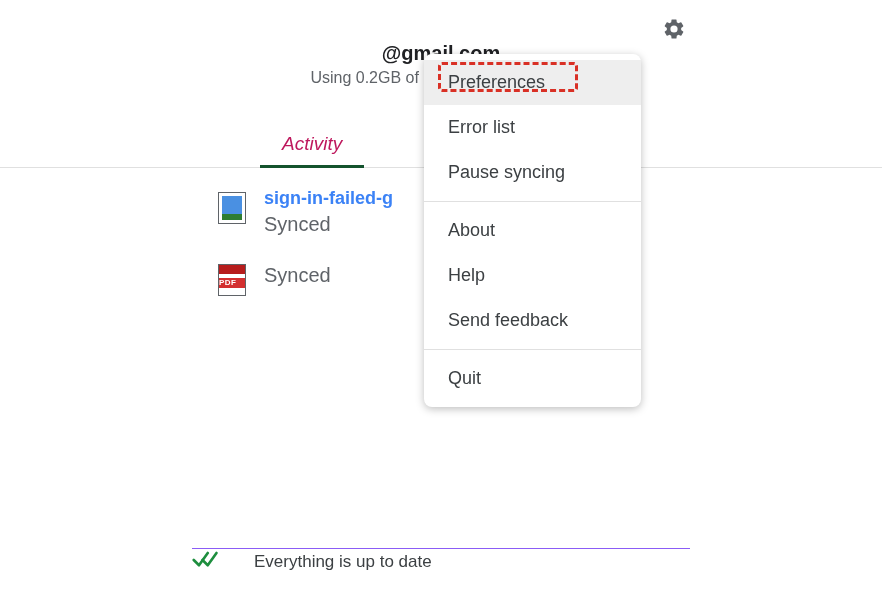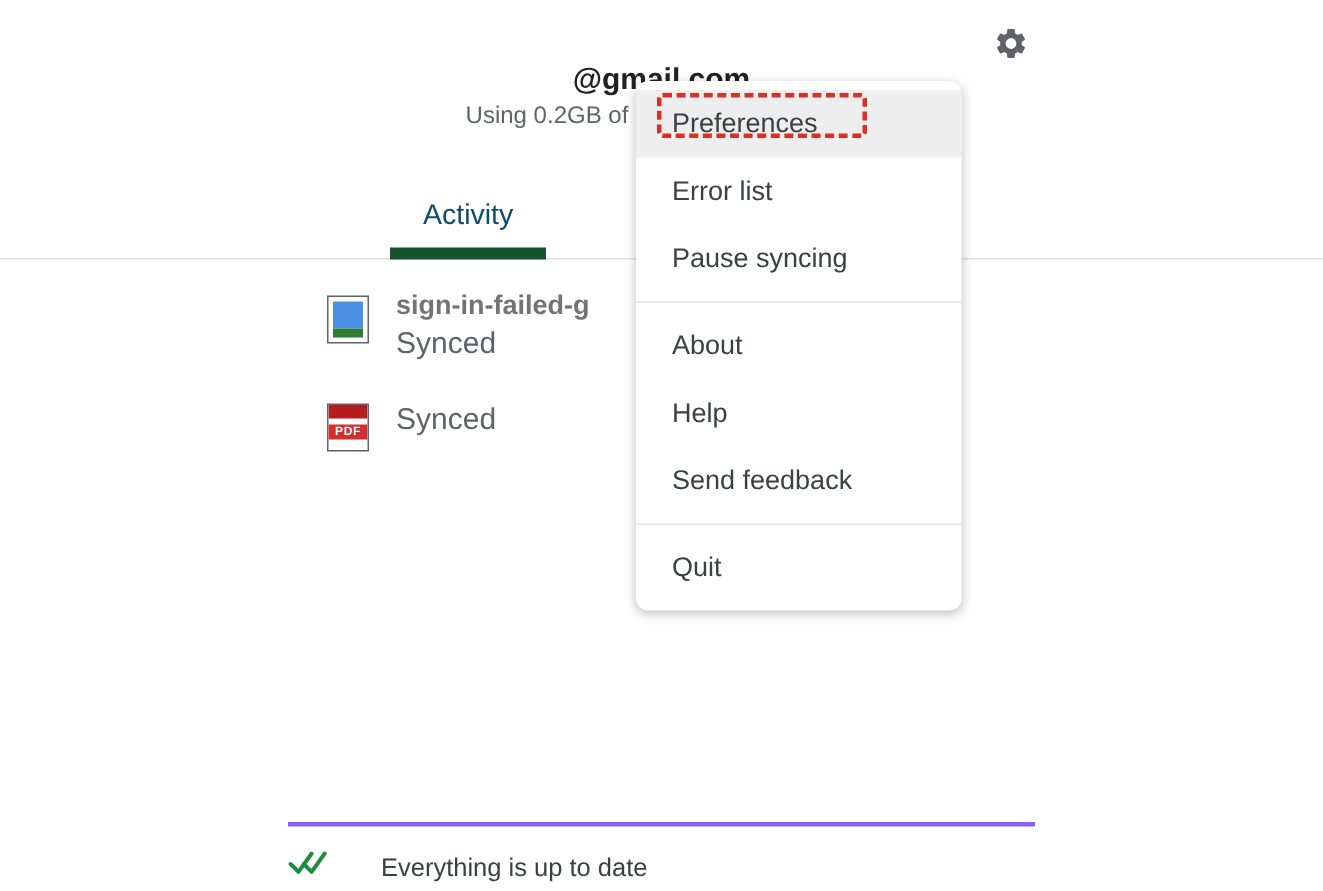--- a/index.html
+++ b/index.html
@@ -51,24 +51,25 @@
     display: flex;
     padding-left: 260px;
   }
   .tab {
     padding: 8px 22px 10px 22px;
     font-size: 19px;
     color: #5f6368;
     cursor: pointer;
   }
   .tab.active {
-    color: #0c4a6e;
+    color: #be185d;
     font-weight: 500;
-    border-bottom: 8px solid #14532d;
+    border-bottom: 3px solid #14532d;
     margin-bottom: -1px;
+    font-style: italic;
   }
 
   .list {
     padding-top: 10px;
   }
   .item {
     display: flex;
     align-items: flex-start;
     padding: 10px 0 14px 218px;
   }
@@ -106,26 +107,26 @@
     background: #fff;
     overflow: hidden;
   }
   .icon-pdf .top {
     position:absolute; left:0; right:0; top:0;
     height:9px; background:#b71c1c;
   }
   .icon-pdf .band {
     position:absolute; left:0; right:0; top:13px;
     height:10px; background:#d32f2f;
-    color:#fff; font-size:8px; line-height:10px; text-align:center;
+    color:#fff; font-size:8px; line-height:10px; 
     font-weight:700; letter-spacing:0.5px;
   }
   .item-text .name {
     font-size: 18px;
-    color: #737373;
+    color: #3b82f6;
     font-weight: 600;
   }
   .item-text .status {
     font-size: 20px;
     color: #5f6368;
     margin-top: 4px;
   }
 
   
   .menu {
@@ -166,22 +167,21 @@
     z-index: 11;
     pointer-events: none;
   }
 
   
   .footer {
     position: absolute;
     left: 192px;
     right: 192px;
     top: 548px;
-    border-top: 3px solid #8b5cf6;
-    padding-top: 14px;
+    border-top: 1px solid #8b5cf6;
     display: flex;
     align-items: center;
   }
   .checks svg { width: 28px; height: 22px; }
   .footer-text {
     margin-left: 34px;
     font-size: 17px;
     color: #3c4043;
   }
 </style>

